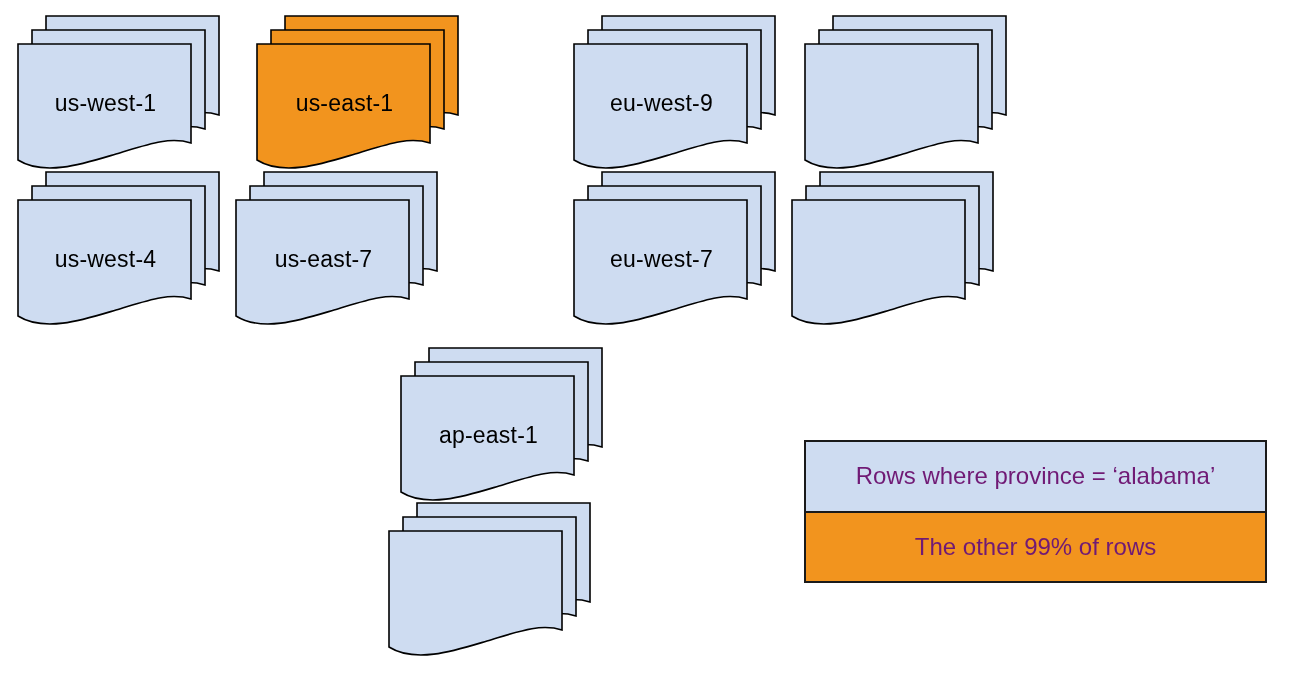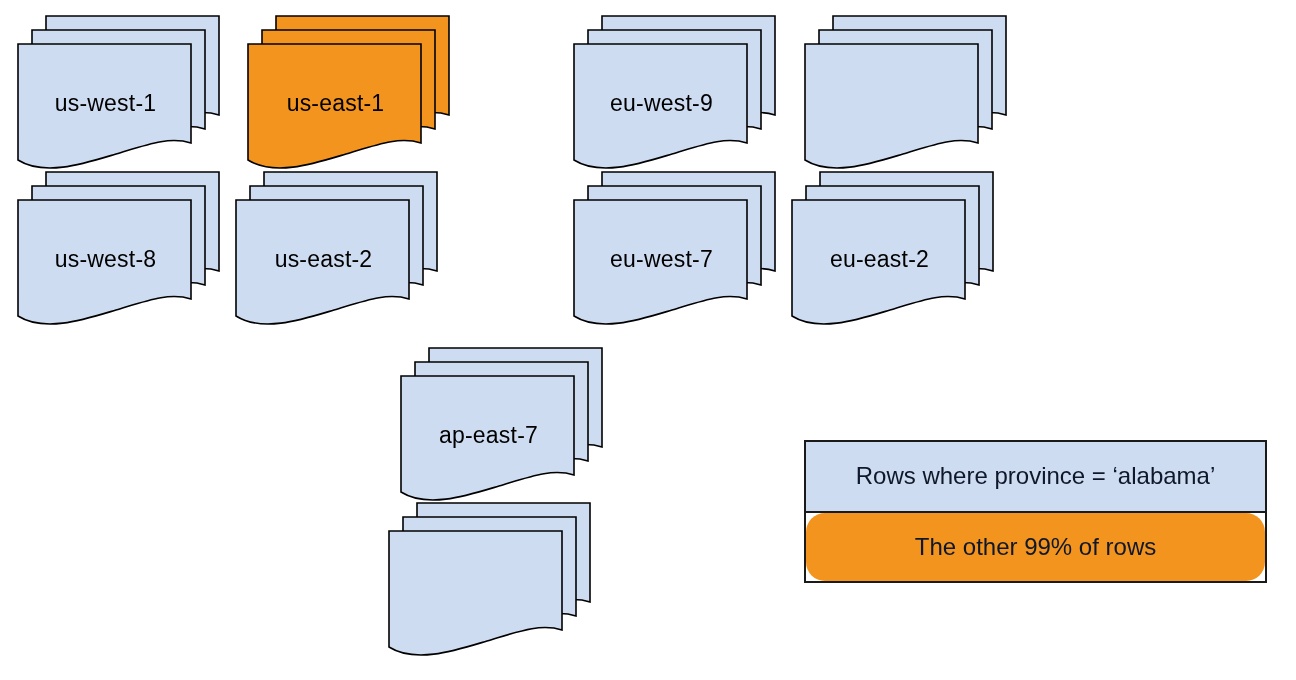--- a/index.html
+++ b/index.html
@@ -62,30 +62,29 @@
     box-sizing: border-box;
     display: flex;
     flex-direction: column;
   }
   .legend-row {
     flex: 1 1 0;
     display: flex;
     align-items: center;
     justify-content: center;
     font-size: 24px;
-    color: #0f172a;
+    color: #701a75;
     white-space: nowrap;
   }
   .legend-row.blue {
     background: var(--page-blue, #cedcf1);
     border-bottom: 2px solid var(--legend-border, #1a1a1a);
   }
   .legend-row.orange {
     background: var(--page-orange, #f2941e);
-    border-radius: 19px;
   }
 </style>
 </head>
 <body>
 
 <svg width="0" height="0" style="position:absolute" aria-hidden="true">
   <defs>
     <path id="docpath" d="M0 0 H173 V99 C151 92 128 101 98 110 C68 119 27 133 0 116 Z"></path>
   </defs>
 </svg>
@@ -94,21 +93,21 @@
 
   <div class="stack blue" style="left:16px; top:14px;">
     <svg width="206" height="164" viewBox="-2 -2 206 164">
       <use href="#docpath" class="doc-page" transform="translate(28,0)"></use>
       <use href="#docpath" class="doc-page" transform="translate(14,14)"></use>
       <use href="#docpath" class="doc-page" transform="translate(0,28)"></use>
     </svg>
     <div class="stack-label">us-west-1</div>
   </div>
 
-  <div class="stack orange" style="left:246px; top:14px;">
+  <div class="stack orange" style="left:255px; top:14px;">
     <svg width="206" height="164" viewBox="-2 -2 206 164">
       <use href="#docpath" class="doc-page" transform="translate(28,0)"></use>
       <use href="#docpath" class="doc-page" transform="translate(14,14)"></use>
       <use href="#docpath" class="doc-page" transform="translate(0,28)"></use>
     </svg>
     <div class="stack-label">us-east-1</div>
   </div>
 
   <div class="stack blue" style="left:572px; top:14px;">
     <svg width="206" height="164" viewBox="-2 -2 206 164">
@@ -126,57 +125,56 @@
       <use href="#docpath" class="doc-page" transform="translate(0,28)"></use>
     </svg>
   </div>
 
   <div class="stack blue" style="left:16px; top:170px;">
     <svg width="206" height="164" viewBox="-2 -2 206 164">
       <use href="#docpath" class="doc-page" transform="translate(28,0)"></use>
       <use href="#docpath" class="doc-page" transform="translate(14,14)"></use>
       <use href="#docpath" class="doc-page" transform="translate(0,28)"></use>
     </svg>
-    <div class="stack-label">us-west-8</div>
+    <div class="stack-label">us-west-4</div>
   </div>
 
   <div class="stack blue" style="left:234px; top:170px;">
     <svg width="206" height="164" viewBox="-2 -2 206 164">
       <use href="#docpath" class="doc-page" transform="translate(28,0)"></use>
       <use href="#docpath" class="doc-page" transform="translate(14,14)"></use>
       <use href="#docpath" class="doc-page" transform="translate(0,28)"></use>
     </svg>
-    <div class="stack-label">us-east-2</div>
+    <div class="stack-label">us-east-7</div>
   </div>
 
   <div class="stack blue" style="left:572px; top:170px;">
     <svg width="206" height="164" viewBox="-2 -2 206 164">
       <use href="#docpath" class="doc-page" transform="translate(28,0)"></use>
       <use href="#docpath" class="doc-page" transform="translate(14,14)"></use>
       <use href="#docpath" class="doc-page" transform="translate(0,28)"></use>
     </svg>
     <div class="stack-label">eu-west-7</div>
   </div>
 
   <div class="stack blue" style="left:790px; top:170px;">
     <svg width="206" height="164" viewBox="-2 -2 206 164">
       <use href="#docpath" class="doc-page" transform="translate(28,0)"></use>
       <use href="#docpath" class="doc-page" transform="translate(14,14)"></use>
       <use href="#docpath" class="doc-page" transform="translate(0,28)"></use>
     </svg>
-    <div class="stack-label">eu-east-2</div>
   </div>
 
   <div class="stack blue" style="left:399px; top:346px;">
     <svg width="206" height="164" viewBox="-2 -2 206 164">
       <use href="#docpath" class="doc-page" transform="translate(28,0)"></use>
       <use href="#docpath" class="doc-page" transform="translate(14,14)"></use>
       <use href="#docpath" class="doc-page" transform="translate(0,28)"></use>
     </svg>
-    <div class="stack-label">ap-east-7</div>
+    <div class="stack-label">ap-east-1</div>
   </div>
 
   <div class="stack blue" style="left:387px; top:501px;">
     <svg width="206" height="164" viewBox="-2 -2 206 164">
       <use href="#docpath" class="doc-page" transform="translate(28,0)"></use>
       <use href="#docpath" class="doc-page" transform="translate(14,14)"></use>
       <use href="#docpath" class="doc-page" transform="translate(0,28)"></use>
     </svg>
   </div>
 

